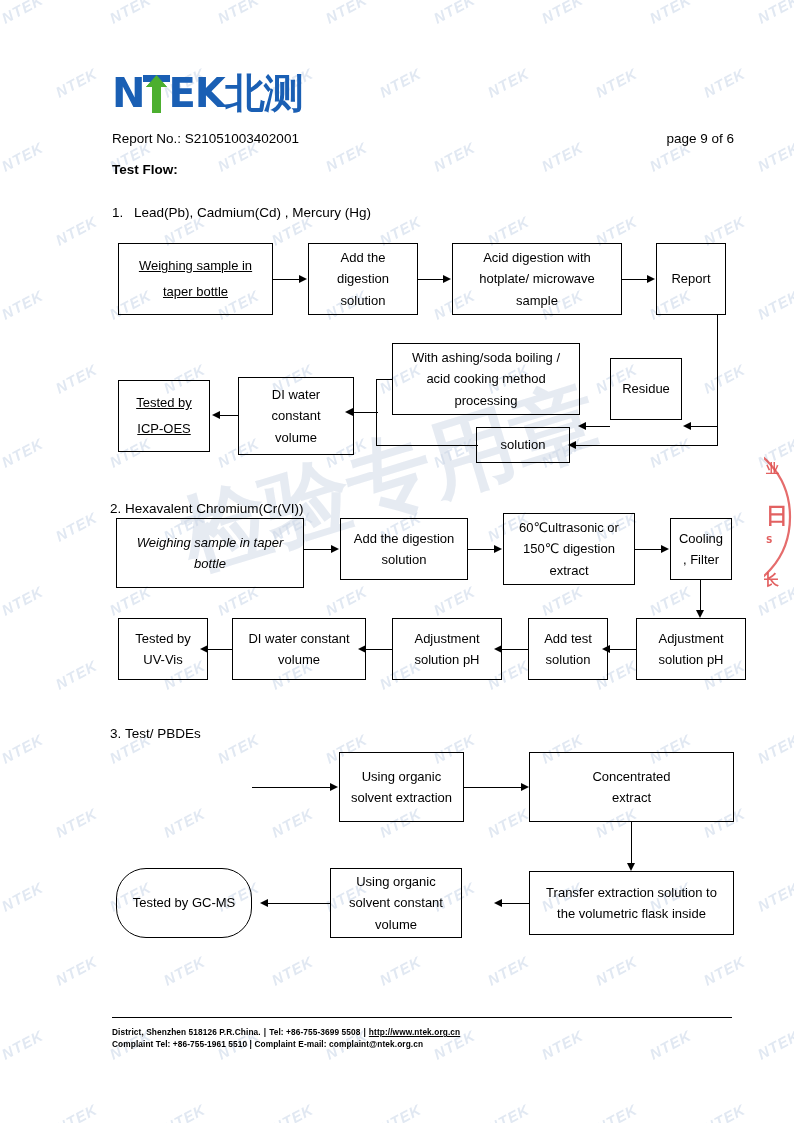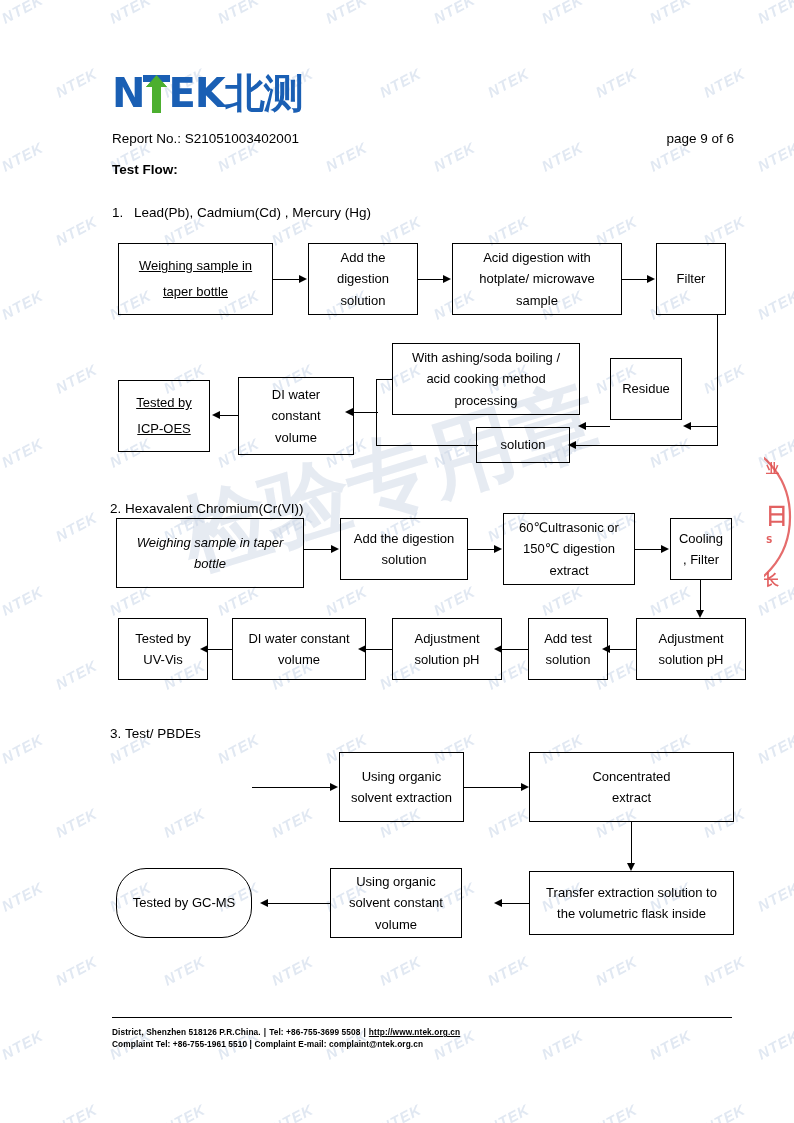--- a/index.html
+++ b/index.html
@@ -300,21 +300,21 @@
   <div class="ah right" style="left:299px;top:274.5px;"></div>
 
   <div class="box" style="left:308px;top:243px;width:110px;height:72px;">Add the<br>digestion<br>solution</div>
   <div class="ln h" style="left:418px;top:279px;width:26px;"></div>
   <div class="ah right" style="left:443px;top:274.5px;"></div>
 
   <div class="box" style="left:452px;top:243px;width:170px;height:72px;">Acid digestion with<br>hotplate/ microwave<br>sample</div>
   <div class="ln h" style="left:622px;top:279px;width:26px;"></div>
   <div class="ah right" style="left:647px;top:274.5px;"></div>
 
-  <div class="box" style="left:656px;top:243px;width:70px;height:72px;">Filter</div>
+  <div class="box" style="left:656px;top:243px;width:70px;height:72px;">Report</div>
 
   <div class="ln v" style="left:717px;top:315px;height:112px;"></div>
   <div class="ln h" style="left:690px;top:426px;width:28px;"></div>
   <div class="ah left" style="left:683px;top:421.5px;"></div>
 
   <div class="box" style="left:392px;top:343px;width:188px;height:72px;">With ashing/soda boiling /<br>acid cooking method<br>processing</div>
   <div class="box" style="left:610px;top:358px;width:72px;height:62px;">Residue</div>
   <div class="ln h" style="left:580px;top:426px;width:30px;"></div>
   <div class="ah left" style="left:578px;top:421.5px;"></div>
 

